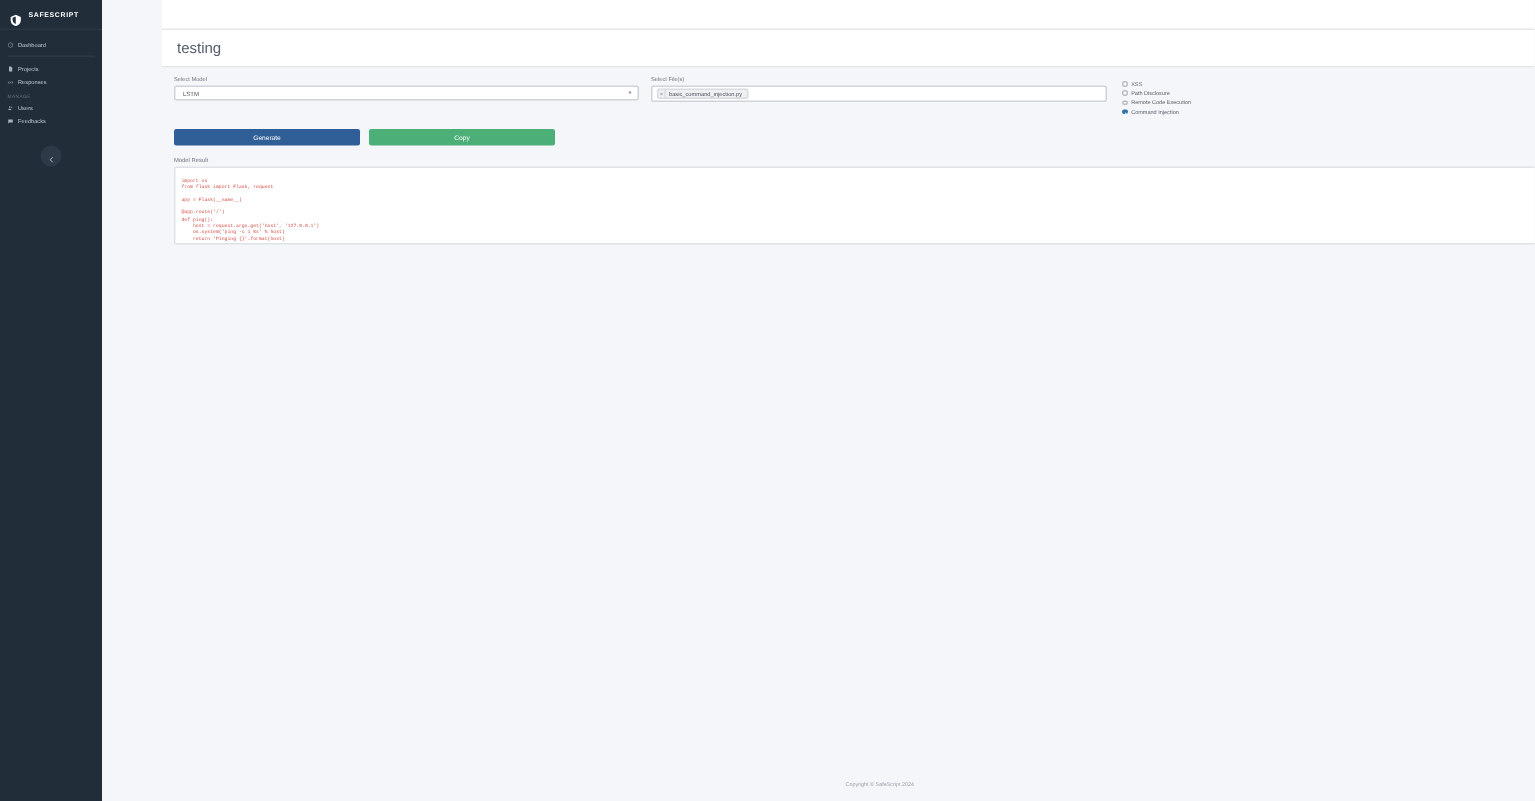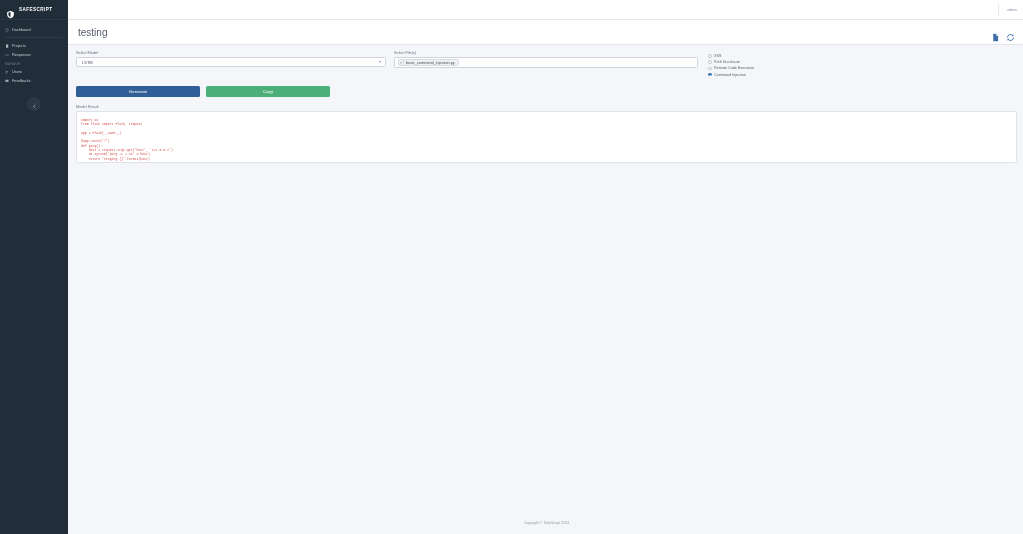--- a/index.html
+++ b/index.html
@@ -3,21 +3,21 @@
 <meta charset="utf-8">
 <style>
   * { box-sizing: border-box; }
   html, body {
     margin: 0; padding: 0;
     width: 1023px; height: 534px;
     overflow: hidden;
     background: #f4f6f9;
     font-family: "Liberation Sans", sans-serif;
   }
-  .app { display: flex; width: 1023px; height: 534px; }
+  .app { display: flex; width: 1023px; height: 534px; gap: 40px; }
 
   
   .sidebar {
     width: 68px; min-width: 68px; height: 534px;
     background: #222d3a;
     color: #c2c7d0;
     display: flex; flex-direction: column;
     position: relative;
   }
   .brand {

